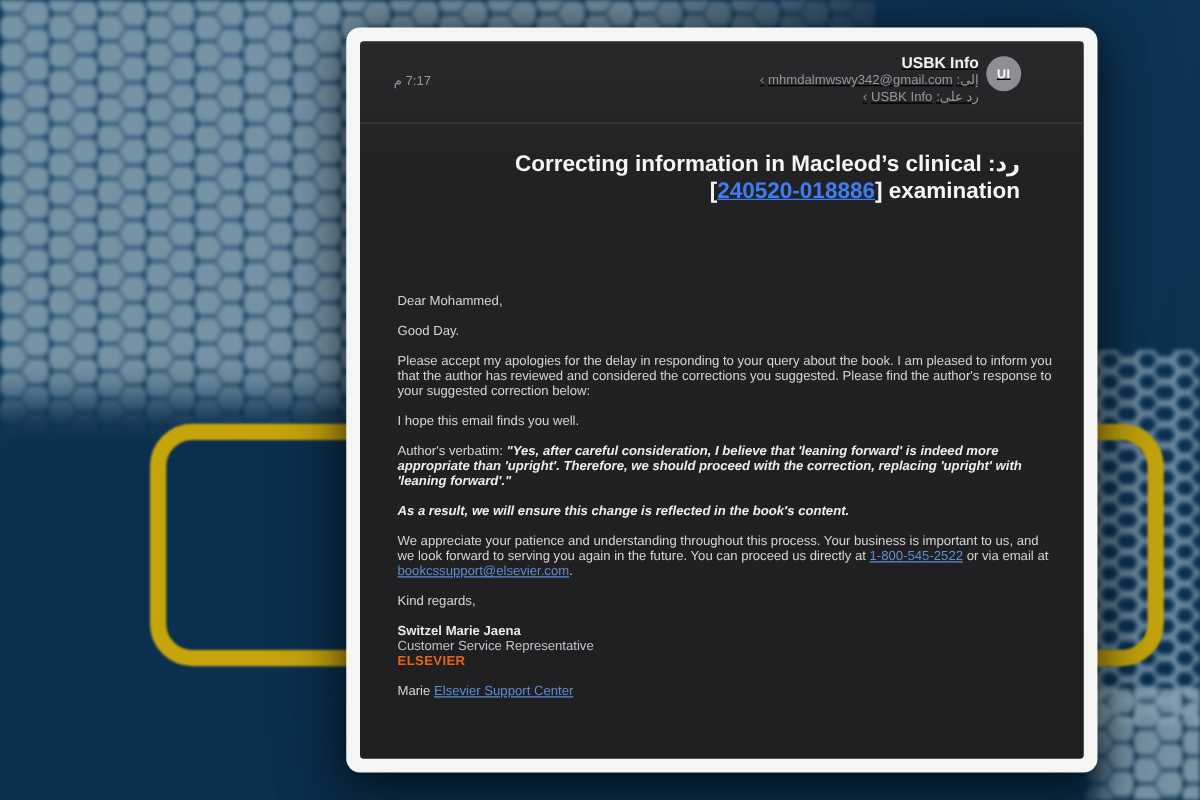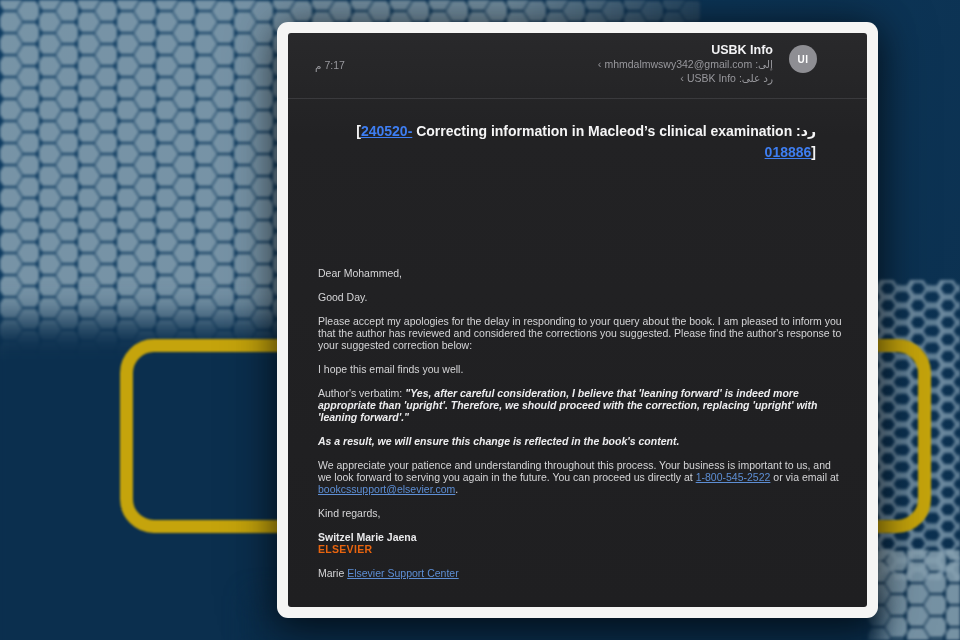--- a/index.html
+++ b/index.html
@@ -25,39 +25,39 @@
   .card{position:absolute;left:277px;top:22px;width:601px;height:596px;box-sizing:border-box;
     background:#f5f5f4;border-radius:11px;padding:11px;
     box-shadow:0 8px 34px rgba(0,0,0,.55),0 0 60px rgba(0,0,0,.35);}
   .email{width:100%;height:100%;box-sizing:border-box;border-radius:3px;overflow:hidden;
     background:linear-gradient(180deg,#29292b 0%,#222224 18%,#1f1f21 100%);}
 
   
   .mail-header{display:flex;justify-content:space-between;align-items:flex-start;
     padding:10px 50px 13px 27px;}
   .mail-time{color:#98989d;font-size:10.5px;padding-top:4px;margin-top:12px;}
-  .sender-block{display:flex;align-items:flex-start;gap:16px;}
+  .sender-block{display:flex;align-items:flex-start;gap:6px;text-decoration:underline;}
   .sender-text{text-align:right;}
   .sender-name{color:#f2f2f4;font-weight:bold;font-size:12.5px;line-height:15px;}
   .meta-row{display:flex;justify-content:flex-end;align-items:baseline;gap:3px;
     color:#98989d;font-size:10.5px;line-height:13.5px;}
   .meta-chevron{color:#8e8e93;font-size:11px;}
   .avatar{width:28px;height:28px;border-radius:50%;background:#8e8e93;flex:0 0 auto;
     display:flex;align-items:center;justify-content:center;margin-top:2px;}
   .avatar span{color:#fff;font-size:10px;font-weight:bold;letter-spacing:.5px;}
   .divider{height:1px;background:#3a3a3d;}
 
   
   .subject{margin:22px 51px 0 40px;text-align:right;color:#f5f5f6;
-    font-size:14px;font-weight:bold;line-height:21px;}
+    font-size:18px;font-weight:bold;line-height:21px;}
   .subject a{color:#3e7ef2;text-decoration:underline;}
   .subj-bracket{color:#f5f5f6;}
 
   
-  .mail-body{margin-top:104px;padding:0 22px 0 30px;color:#d5d5d7;
+  .mail-body{margin-top:72px;padding:0 22px 0 30px;color:#d5d5d7;
     font-size:10.5px;line-height:12px;}
   .mail-body p{margin:0 0 12px 0;}
   .bq{font-weight:bold;font-style:italic;color:#ededef;}
   .mail-body a{color:#5d8ed4;}
   .sig{margin:0 0 12px 0;}
   .sig-name{font-weight:bold;color:#e9e9eb;line-height:12px;}
   .sig-title{color:#c3c3c7;line-height:12px;}
   .sig-company{color:#e8640f;font-weight:bold;line-height:12px;letter-spacing:.3px;}
 </style>
 </head>
@@ -148,20 +148,21 @@
         <p><span>Author's verbatim:</span> <span class="bq">"Yes, after careful consideration, I believe that 'leaning forward' is indeed more appropriate than 'upright'. Therefore, we should proceed with the correction, replacing 'upright' with 'leaning forward'."</span></p>
 
         <p class="bq">As a result, we will ensure this change is reflected in the book's content.</p>
 
         <p><span>We appreciate your patience and understanding throughout this process. Your business is important to us, and we look forward to serving you again in the future. You can proceed us directly at </span><a href="#">1-800-545-2522</a><span> or via email at </span><a href="#">bookcssupport@elsevier.com</a><span>.</span></p>
 
         <p>Kind regards,</p>
 
         <div class="sig">
           <div class="sig-name">Switzel Marie Jaena</div>
+          <div class="sig-title">Customer Service Representative</div>
           <div class="sig-company">ELSEVIER</div>
         </div>
 
         <p><span>Marie </span><a href="#">Elsevier Support Center</a></p>
       </div>
 
     </div>
   </div>
 </div>
 

